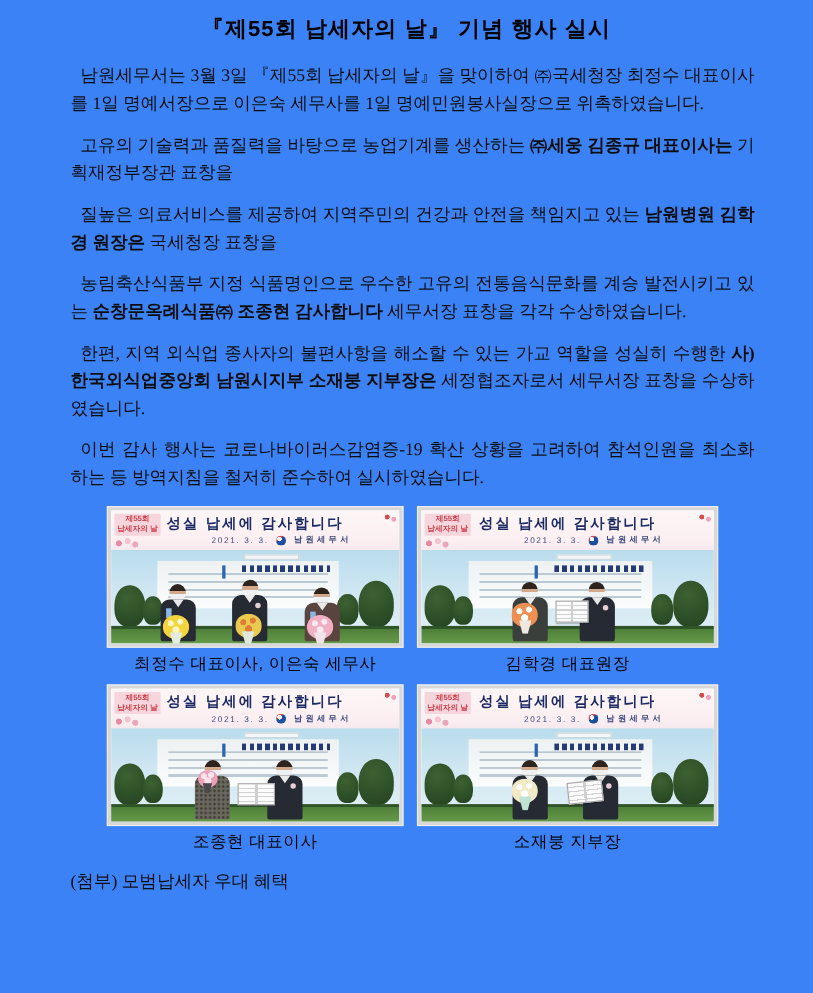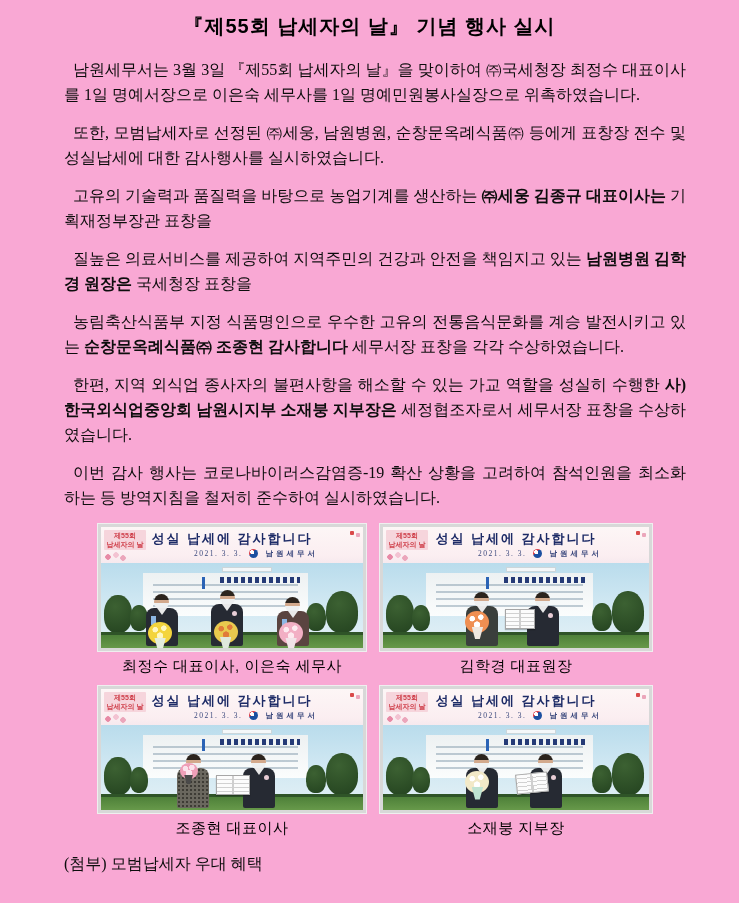--- a/index.html
+++ b/index.html
@@ -1,18 +1,18 @@
 <!DOCTYPE html>
 <html><head>
 <meta charset="utf-8">
 <style>
   * { margin:0; padding:0; box-sizing:border-box; }
   html,body { background:#ffffff; }
   .page {
-    position:relative; width:739px; height:903px; background:#f9a8d4;
+    position:relative; width:739px; height:903px; background:#3b82f6;
     font-family:"Liberation Serif", serif; color:#111; overflow:hidden;
   }
   
   .doc-title {
     margin-top:13px; text-align:center;
     font-family:"Liberation Sans", sans-serif;
     font-size:20px; font-weight:bold; letter-spacing:1px; color:#000;
   }
   
   .body-text { margin:17px 53px 0 64px; }
@@ -54,22 +54,22 @@
     background:
       radial-gradient(circle at 4px 4px,  #d94a4a 2px, transparent 2.5px),
       radial-gradient(circle at 10px 6px, #eba6bb 2px, transparent 2.5px);
   }
   .banner-title {
     padding-top:3px; text-align:center;
     font-family:"Liberation Sans", sans-serif; font-weight:bold;
     font-size:13px; letter-spacing:2px; color:#1c2a66; white-space:nowrap;
   }
   .banner-sub {
-    margin-top:1px; display:flex; justify-content:center; align-items:flex-start; gap:7px;
-    font-family:Liberation Serif, serif; font-size:7.5px; color:#39477c;padding-left:48px;
+    margin-top:1px; display:flex; justify-content:center; align-items:flex-end; gap:7px;
+    font-family:Liberation Sans, sans-serif; font-size:7.5px; color:#39477c;padding-left:48px;
   }
   .banner-date { letter-spacing:1.5px; }
   .gov-logo {
     display:inline-block; width:9px; height:9px; border-radius:50%;
     background:
       radial-gradient(circle at 35% 35%, #ffffff 0 24%, transparent 26%),
       linear-gradient(140deg, #d8414b 0 36%, #1b4fa0 37%);
   }
   .banner-org { letter-spacing:3px; font-weight:bold; }
   
@@ -157,21 +157,20 @@
 </style>
 </head>
 <body>
 
 <div class="page">
 
   <h1 class="doc-title">『제55회 납세자의 날』 기념 행사 실시</h1>
 
   <div class="body-text">
     <p class="para"><span>남원세무서는 3월 3일 『제55회 납세자의 날』을 맞이하여 ㈜국세청장 최정수 대표이사를 1일 명예서장으로 이은숙 세무사를 1일 명예민원봉사실장으로 위촉하였습니다.</span></p>
-    <p class="para"><span>또한, 모범납세자로 선정된 ㈜세웅, 남원병원, 순창문옥례식품㈜ 등에게 표창장 전수 및 성실납세에 대한 감사행사를 실시하였습니다.</span></p>
     <p class="para"><span>고유의 기술력과 품질력을 바탕으로 농업기계를 생산하는 </span><b>㈜세웅 김종규 대표이사는</b><span> 기획재정부장관 표창을</span></p>
     <p class="para"><span>질높은 의료서비스를 제공하여 지역주민의 건강과 안전을 책임지고 있는 </span><b>남원병원 김학경 원장은</b><span> 국세청장 표창을</span></p>
     <p class="para"><span>농림축산식품부 지정 식품명인으로 우수한 고유의 전통음식문화를 계승 발전시키고 있는 </span><b>순창문옥례식품㈜ 조종현 감사합니다</b><span> 세무서장 표창을 각각 수상하였습니다.</span></p>
     <p class="para"><span>한편, 지역 외식업 종사자의 불편사항을 해소할 수 있는 가교 역할을 성실히 수행한 </span><b>사)한국외식업중앙회 남원시지부 소재붕 지부장은</b><span> 세정협조자로서 세무서장 표창을 수상하였습니다.</span></p>
     <p class="para"><span>이번 감사 행사는 코로나바이러스감염증-19 확산 상황을 고려하여 참석인원을 최소화하는 등 방역지침을 철저히 준수하여 실시하였습니다.</span></p>
   </div>
 
   <div class="photos">
 
     <figure class="photo-fig">

